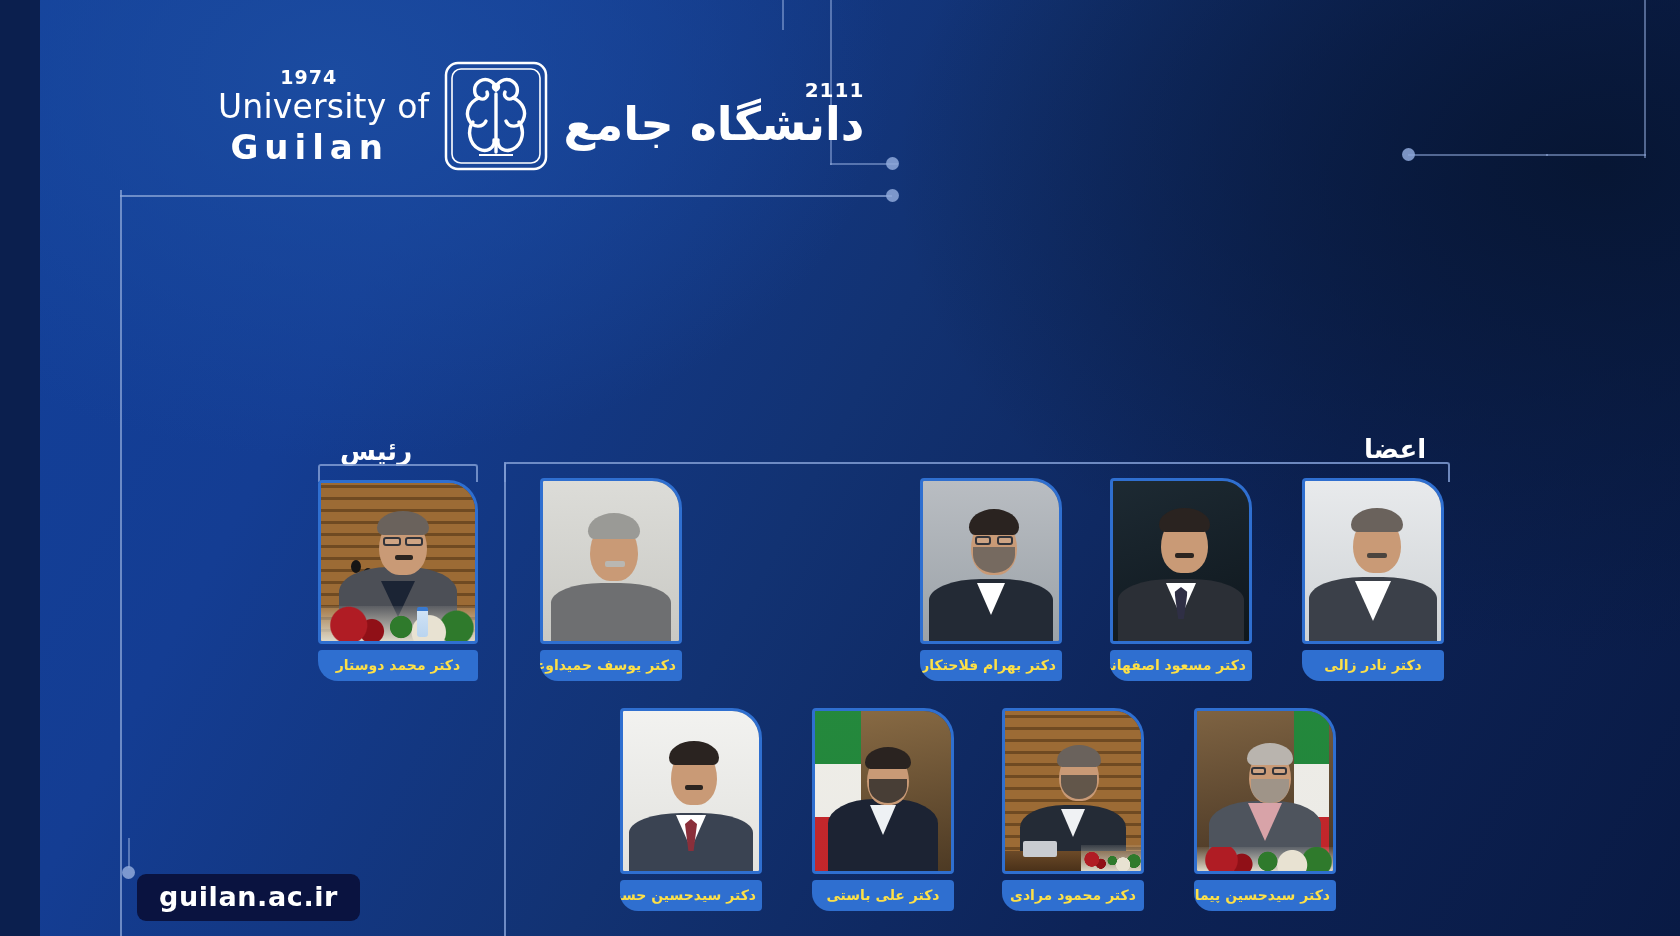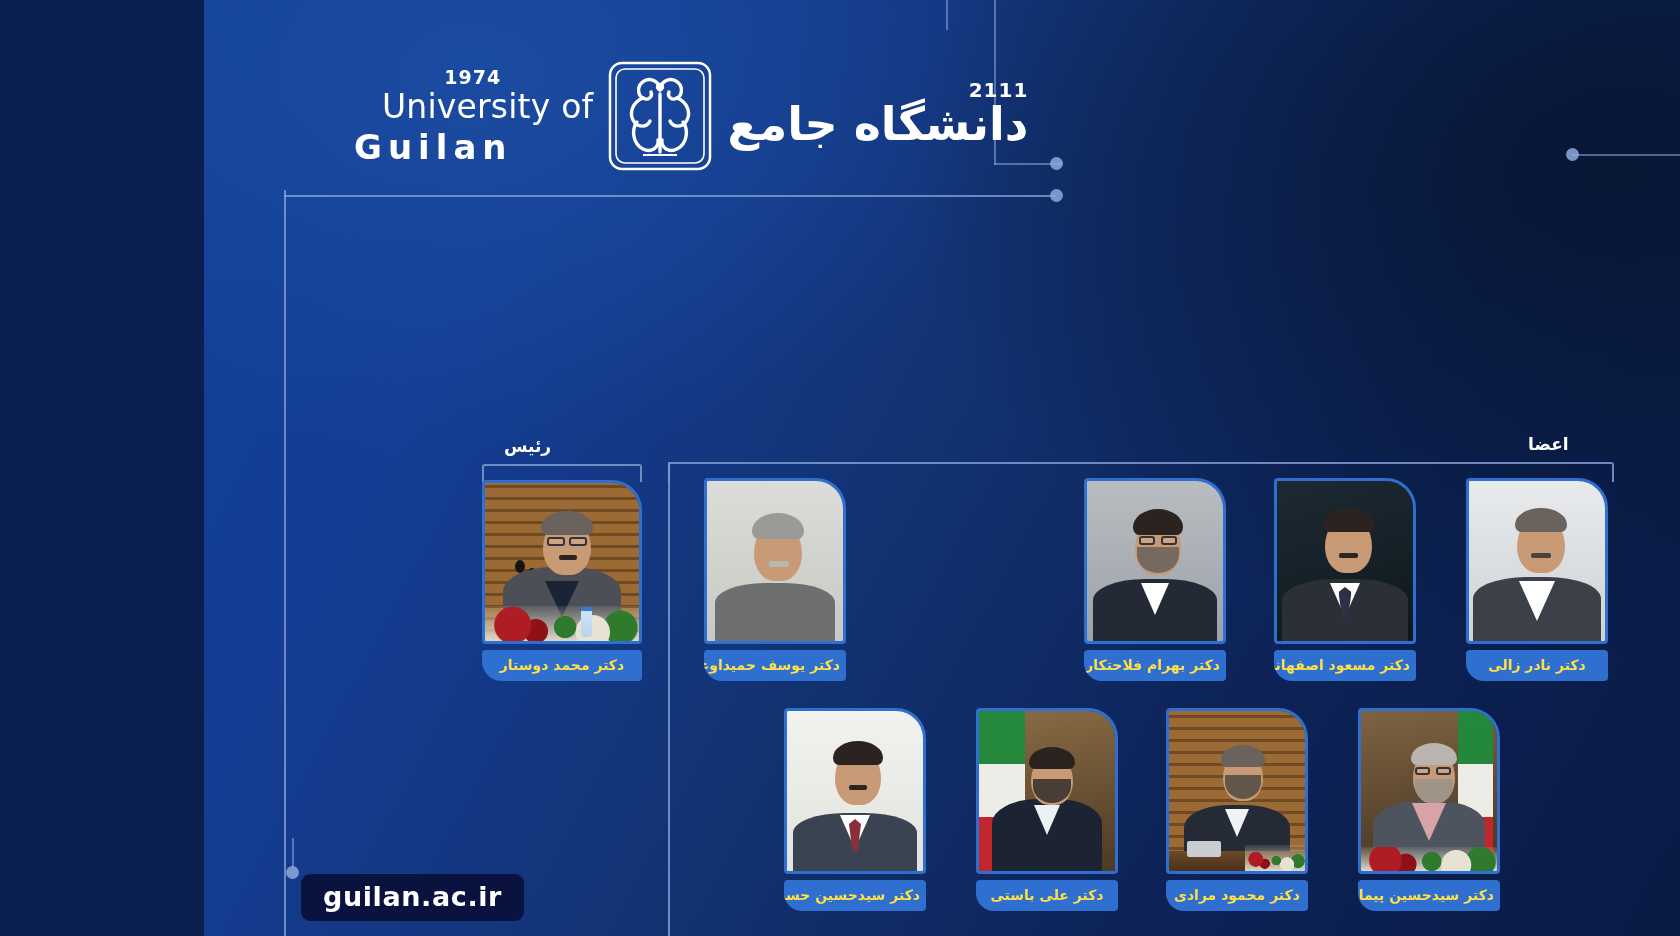--- a/index.html
+++ b/index.html
@@ -8,21 +8,21 @@
   html, body {
     width: 1680px;
     height: 936px;
     overflow: hidden;
     background: #0b1f4e;
     font-family: "DejaVu Sans", "Liberation Sans", sans-serif;
   }
 
   #poster {
     position: relative;
-    width: 1476px;
+    width: 1640px;
     height: 936px;
     overflow: hidden;
     background:
       radial-gradient(ellipse 900px 620px at 18% 8%, #1b4ba0 0%, rgba(27,75,160,0) 62%),
       radial-gradient(ellipse 1000px 700px at 95% 18%, #071634 0%, rgba(7,22,52,0) 70%),
       linear-gradient(118deg, #12409a 0%, #143d93 22%, #123272 48%, #0d2357 72%, #091a44 100%);
   }
 
   
   .deco { position: absolute; background: #8fa9da; opacity: .72; }
@@ -45,21 +45,21 @@
     direction: ltr;
   }
   .logo-en { color: #ffffff; text-align: right; line-height: 1; }
   .logo-year {
     font-size: 19px; font-weight: 700; letter-spacing: 1px;
     margin-bottom: 3px; margin-right: 2px; text-align: center;
   }
   .logo-uni { font-size: 33px; font-weight: 400; letter-spacing: .2px; margin-left: 28px; }
   .logo-guilan {
     font-size: 34px; font-weight: 700; letter-spacing: 6px;
-    margin-top: 7px; text-align: left;
+    margin-top: 7px; text-align: center;
   }
   .logo-mark { width: 106px; height: 112px; flex: none; }
   .logo-fa {
     color: #ffffff;
     display: flex; flex-direction: column; align-items: flex-start;
     direction: rtl;
   }
   .logo-fa-year { font-size: 20px; font-weight: 700; letter-spacing: 1px; margin-bottom: -6px; }
   .logo-fa-name {
     font-size: 46px; font-weight: 700;
@@ -96,21 +96,21 @@
     font-weight: 700;
     line-height: 1.42;
     text-shadow: 0 2px 5px rgba(0,0,0,.35);
   }
   .title .ln { display: block; }
 
   
   .section-label {
     position: absolute;
     color: #ffffff;
-    font-size: 17px;
+    font-size: 26px;
     font-weight: 700;
   }
   #label-chair { left: 300px; top: 436px; }
   #label-members { left: 1324px; top: 434px; }
 
   
   .bracket {
     position: absolute;
     border: 2px solid #7f9bd2;
     opacity: .85;

